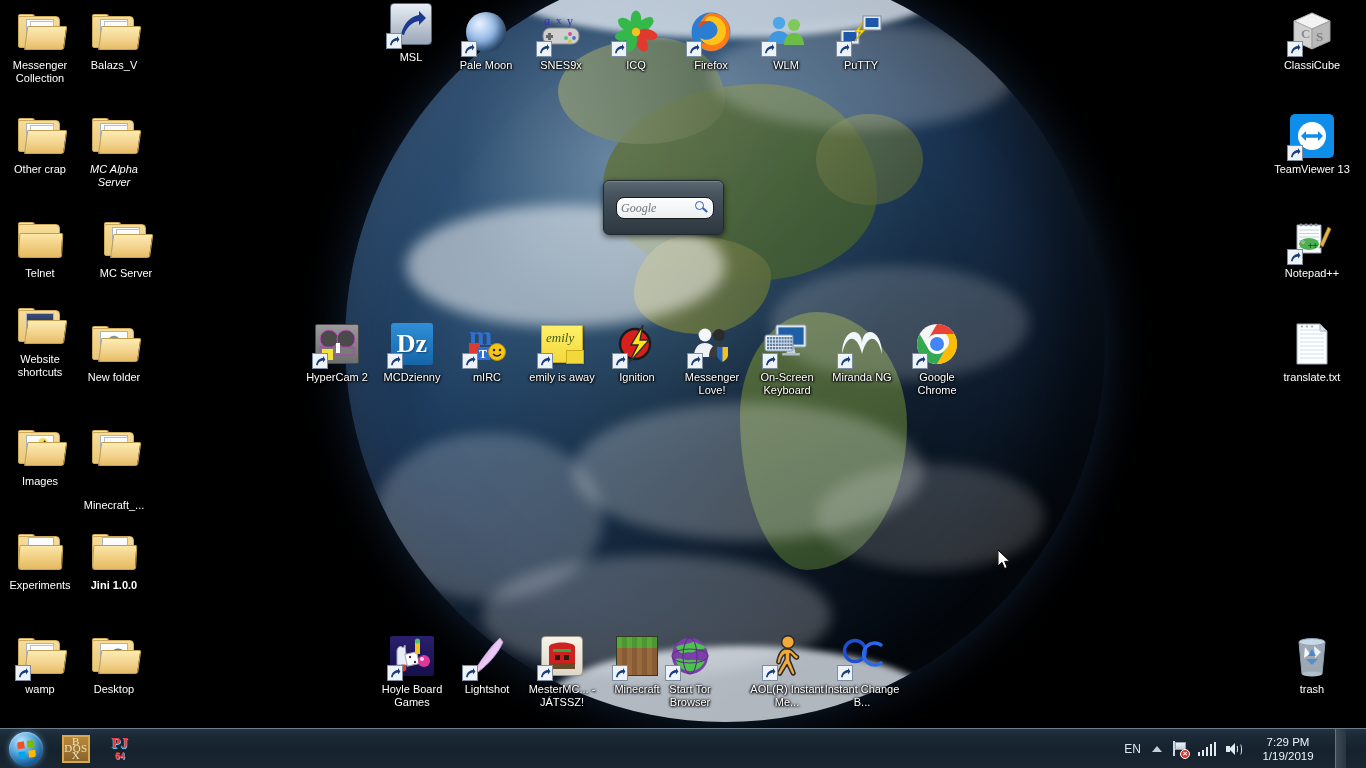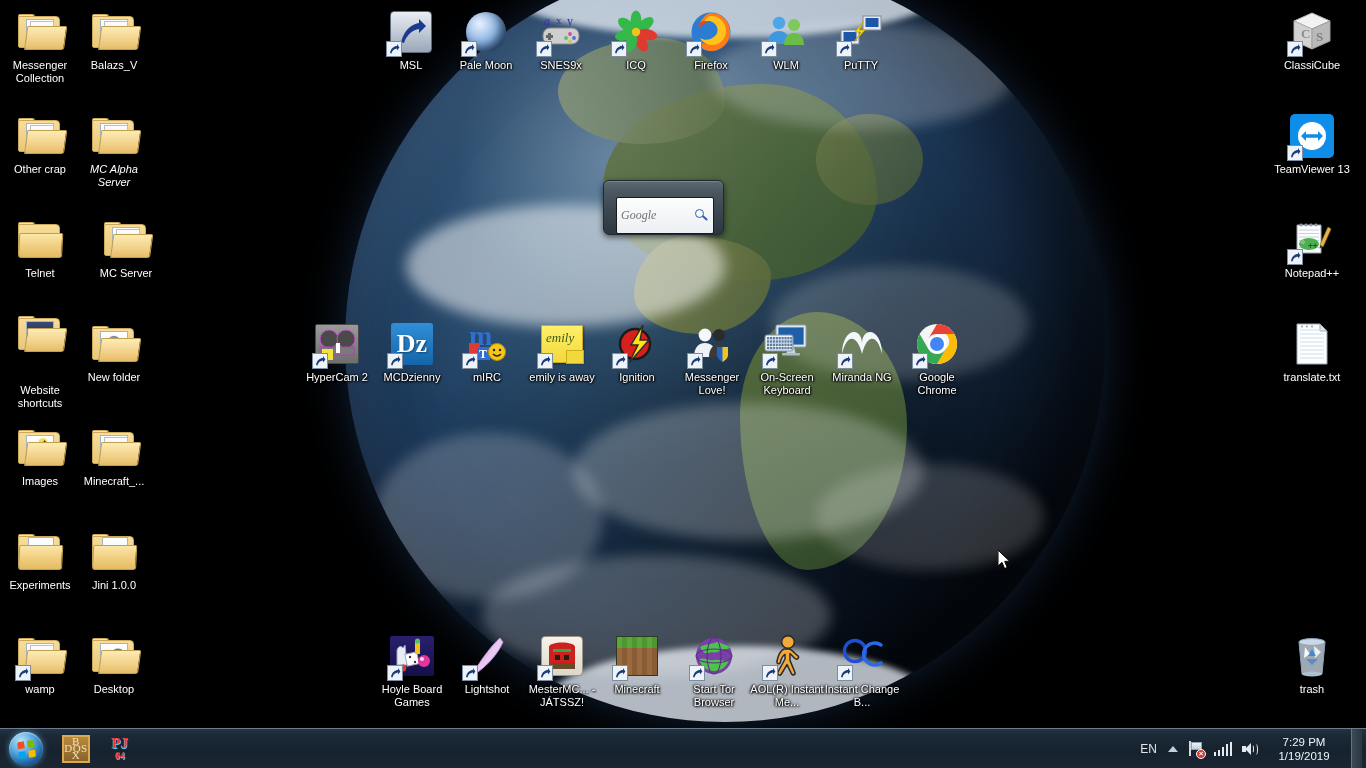--- a/index.html
+++ b/index.html
@@ -130,23 +130,23 @@
 
   
   #gadget {
     position:absolute; left:603px; top:180px; width:121px; height:55px;
     background:linear-gradient(#5d6a74 0%, #49555f 22%, #3a464f 60%, #2c363e 100%);
     border:1px solid #222a30; border-radius:6px;
     box-shadow:0 2px 6px rgba(0,0,0,0.6), inset 0 1px 0 rgba(255,255,255,0.18);
     padding:6px;
   }
   #gadget .searchbox {
-    position:absolute; left:12px; top:16px; width:98px; height:37px;
+    position:absolute; left:12px; top:16px; width:98px; height:22px;
     background:linear-gradient(#fdfdfd,#eceff3);
-    border:1px solid #1a1a1a; border-radius:2px;
+    border:1px solid #1a1a1a; border-radius:8px;
     display:flex; align-items:center; padding:0 4px;
   }
   #gadget .ph {
     font-family:"Liberation Serif", serif; font-size:12px; font-style:italic;
     color:#6e7479; flex:1;
   }
   #gadget .mag { width:14px; height:14px; position:relative; }
   #gadget .mag i {
     position:absolute; left:0; top:0; width:9px; height:9px;
     border:1.6px solid #2f5fa8; border-radius:50%;
@@ -210,21 +210,21 @@
     color:#ff2d2d; text-shadow:0.5px 0.5px 0 #5ad7ff, -0.5px 0 0 #5ad7ff;
   }
   .pj64 .n64 {
     font-family:"Liberation Serif", serif; font-weight:bold; font-size:10px;
     color:#ff3b3b; text-shadow:0.5px 0.5px 0 #5ad7ff;
   }
 
   
   #tray {
     position:absolute; right:0; top:0; height:40px;
-    display:flex; align-items:center; gap:9px; padding-right:4px;
+    display:flex; align-items:center; gap:9px; padding-right:20px;
   }
   #tray .lang { font-size:12px; color:#dfe7ee; margin-right:2px; }
   #tray .chev {
     width:0;height:0;border-left:5px solid transparent;border-right:5px solid transparent;
     border-bottom:6px solid #c3d0da;
   }
   .tray-ico { width:18px; height:18px; position:relative; }
   
   .flagico .pole { position:absolute; left:2px; top:1px; width:1.6px; height:15px; background:#cfd9e2; }
   .flagico .cloth {
@@ -357,21 +357,21 @@
           <div class="folder">
             <div class="tab"></div>
             <div class="back"></div>
             <div class="papers"></div>
             <div class="papers2"></div>
             <div class="open-front"></div>
           </div>
         </div>
         <div class="label">MC Server</div>
       </div>
-      <div class="icon" style="left: 2px; top: 310px; gap: 23px;">
+      <div class="icon" style="left: 2px; top: 302px;">
         <div class="glyph">
           <div class="folder">
             <div class="tab"></div>
             <div class="back"></div>
             <div class="papers" style="background:linear-gradient(#3a4a7a,#12183a)"></div>
             <div class="open-front"></div>
           </div>
         </div>
         <div class="label">Website shortcuts</div>
       </div>
@@ -400,21 +400,21 @@
               <ellipse cx="12" cy="14" rx="7" ry="8" fill="#f5d23a"></ellipse>
               <circle cx="12" cy="6.5" r="4.6" fill="#f7dc55"></circle>
               <circle cx="13.6" cy="5.6" r="1" fill="#222"></circle>
               <path d="M16.6 7 L20 8.4 L16.6 9.2 Z" fill="#e08a22"></path>
             </svg>
             <div class="open-front"></div>
           </div>
         </div>
         <div class="label">Images</div>
       </div>
-      <div class="icon" style="left: 76px; top: 424px;">
+      <div class="icon" style="left: 76px; top: 424px; gap: 24px;">
         <div class="glyph">
           <div class="folder">
             <div class="tab"></div>
             <div class="back"></div>
             <div class="papers"></div>
             <div class="papers2"></div>
             <div class="open-front"></div>
           </div>
         </div>
         <div class="label">Minecraft_...</div>
@@ -423,21 +423,21 @@
         <div class="glyph">
           <div class="folder">
             <div class="tab"></div>
             <div class="back"></div>
             <div class="papers" style="left:10px;top:3px;width:26px;height:28px"></div>
             <div class="front"></div>
           </div>
         </div>
         <div class="label">Experiments</div>
       </div>
-      <div class="icon" style="left: 76px; top: 528px;">
+      <div class="icon" style="left: 76px; top: 528px; font-weight: bold;">
         <div class="glyph">
           <div class="folder">
             <div class="tab"></div>
             <div class="back"></div>
             <div class="papers" style="left:10px;top:3px;width:26px;height:28px"></div>
             <div class="front"></div>
           </div>
         </div>
         <div class="label">Jini 1.0.0</div>
       </div>
@@ -465,21 +465,21 @@
             <div class="papers"></div>
             <svg style="position:absolute;left:17px;top:9px" width="18" height="18" viewBox="0 0 18 18">
               <circle cx="9" cy="9" r="7.5" fill="#1c8fd6"></circle>
               <circle cx="9" cy="9" r="3" fill="#fff"></circle>
             </svg>
             <div class="open-front"></div>
           </div>
         </div>
         <div class="label">Desktop</div>
       </div>
-      <div class="icon" style="left: 373px; top: 8px;">
+      <div class="icon" style="left: 373px; top: 0;">
         <div class="glyph">
           <div class="tile" style="background:linear-gradient(#e9eef5,#9aa7b8);border:1px solid #5b6a7d">
             <svg width="32" height="32" viewBox="0 0 32 32">
               <path d="M6 26 C10 12 18 8 24 7 L24 3 L31 10 L24 17 L24 13 C18 14 12 18 9 27 Z" fill="#1b3a8f"></path>
             </svg>
           </div>
           <svg class="sc-arrow" viewBox="0 0 16 16">
             <rect x="0.5" y="0.5" width="15" height="15" fill="#eef3f9" stroke="#7d8da0"></rect>
             <path d="M4 12 C5 7 8 5 11 5 L11 3 L13.4 6.4 L11 9.6 L11 7.4 C8.6 7.6 6.4 9 5.4 12.4 Z" fill="#1b3d7a"></path>
           </svg>
@@ -910,21 +910,21 @@
             <div style="position:absolute;left:0;top:0;width:100%;height:28%;background:repeating-linear-gradient(90deg,#5aa73a 0 5px,#4e9632 5px 10px)"></div>
             <div style="position:absolute;left:0;top:28%;width:100%;height:72%;background:repeating-linear-gradient(90deg,#9a6a3f 0 5px,#8a5c35 5px 10px),repeating-linear-gradient(0deg,#9a6a3f 0 5px,#7f5530 5px 10px)"></div>
           </div>
           <svg class="sc-arrow" viewBox="0 0 16 16">
             <rect x="0.5" y="0.5" width="15" height="15" fill="#eef3f9" stroke="#7d8da0"></rect>
             <path d="M4 12 C5 7 8 5 11 5 L11 3 L13.4 6.4 L11 9.6 L11 7.4 C8.6 7.6 6.4 9 5.4 12.4 Z" fill="#1b3d7a"></path>
           </svg>
         </div>
         <div class="label">Minecraft</div>
       </div>
-      <div class="icon" style="left: 676px; top: 632px;">
+      <div class="icon" style="left: 652px; top: 632px;">
         <div class="glyph">
           <svg width="44" height="42" viewBox="0 0 44 42">
             <circle cx="22" cy="21" r="18" fill="#7a3fa8"></circle>
             <path d="M8 12 C14 8 22 10 26 6 C30 10 36 9 38 13 C34 15 30 13 27 16 C24 19 20 16 16 18 C13 19.5 10 16 8 12 Z" fill="#4cc44c"></path>
             <path d="M7 24 C13 22 17 26 22 25 C27 24 32 27 37 25 C35 31 30 36 22 36 C14 36 9 31 7 24 Z" fill="#4cc44c"></path>
             <ellipse cx="22" cy="21" rx="18" ry="7" fill="none" stroke="#5e2f85" stroke-width="1.1"></ellipse>
             <ellipse cx="22" cy="21" rx="7" ry="18" fill="none" stroke="#5e2f85" stroke-width="1.1"></ellipse>
           </svg>
           <svg class="sc-arrow" viewBox="0 0 16 16">
             <rect x="0.5" y="0.5" width="15" height="15" fill="#eef3f9" stroke="#7d8da0"></rect>

